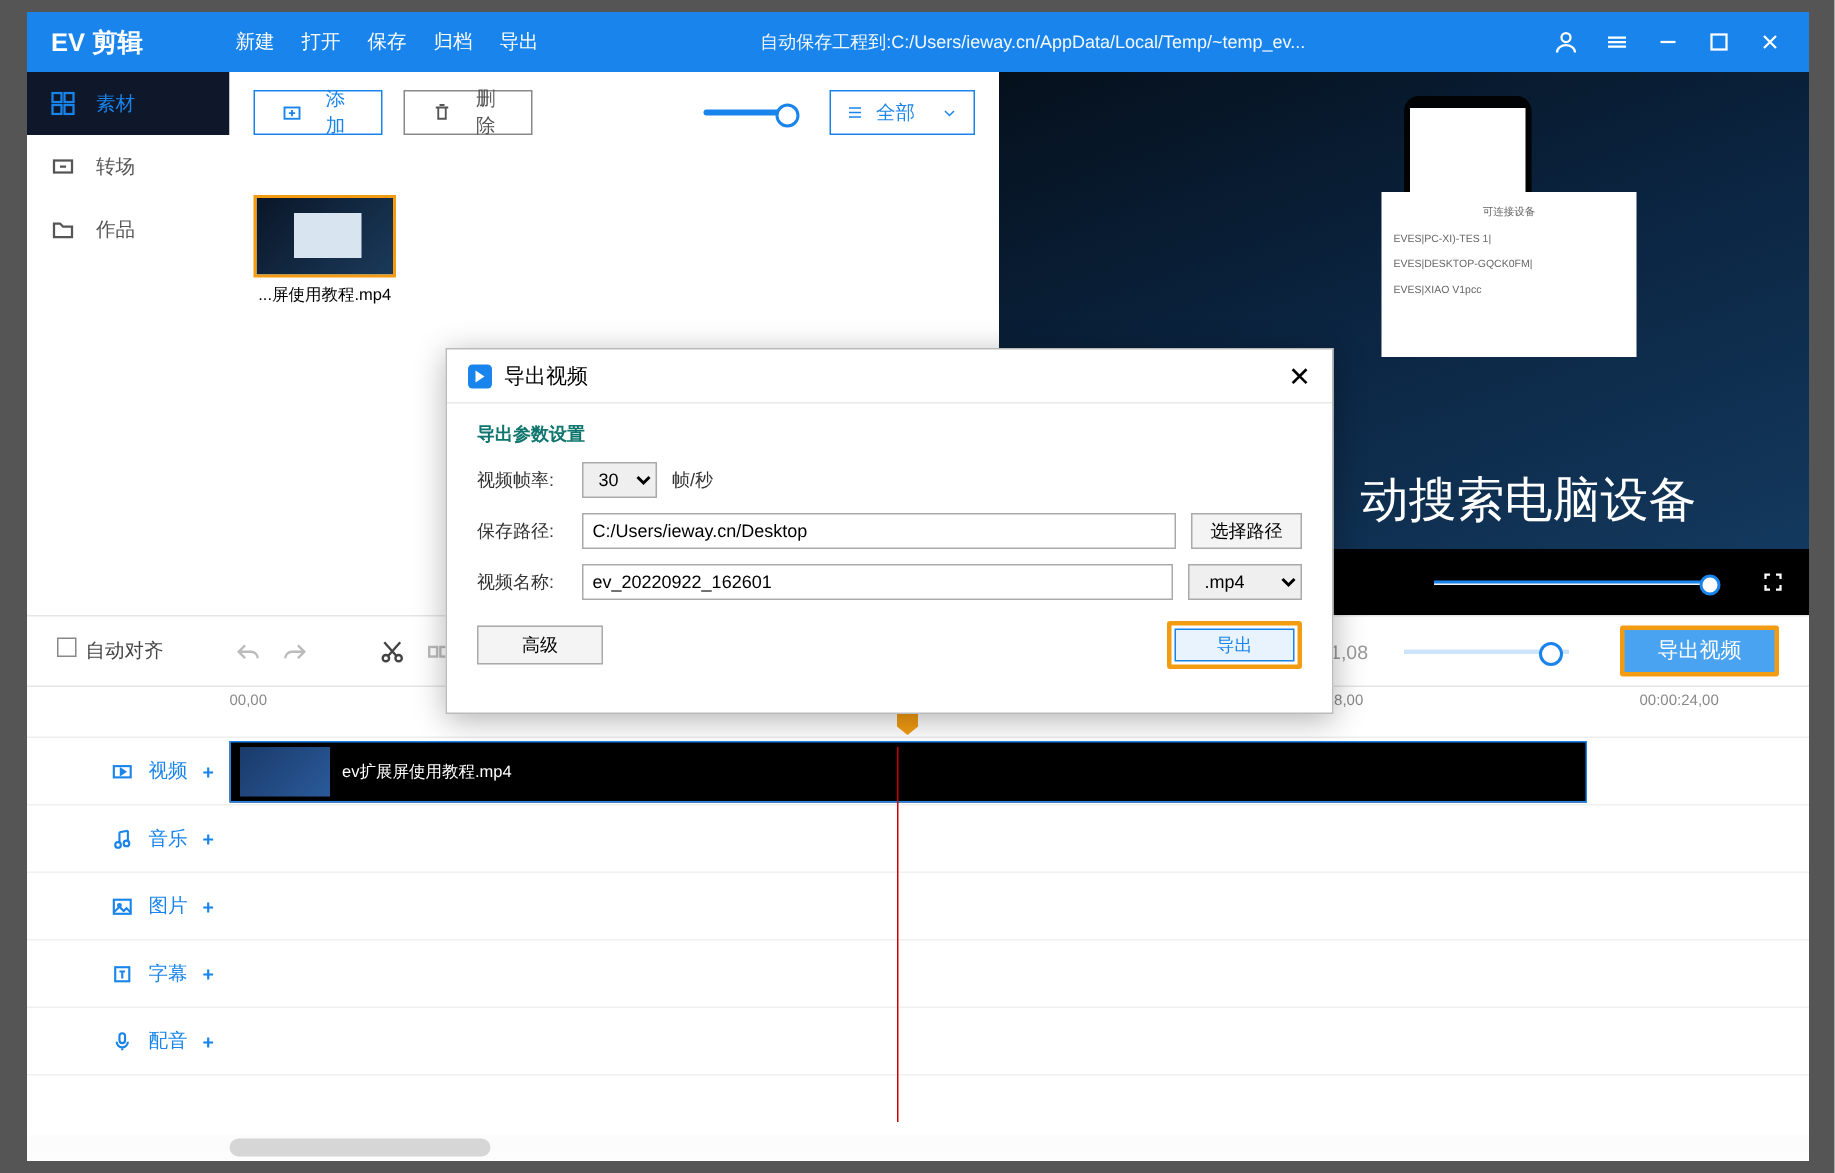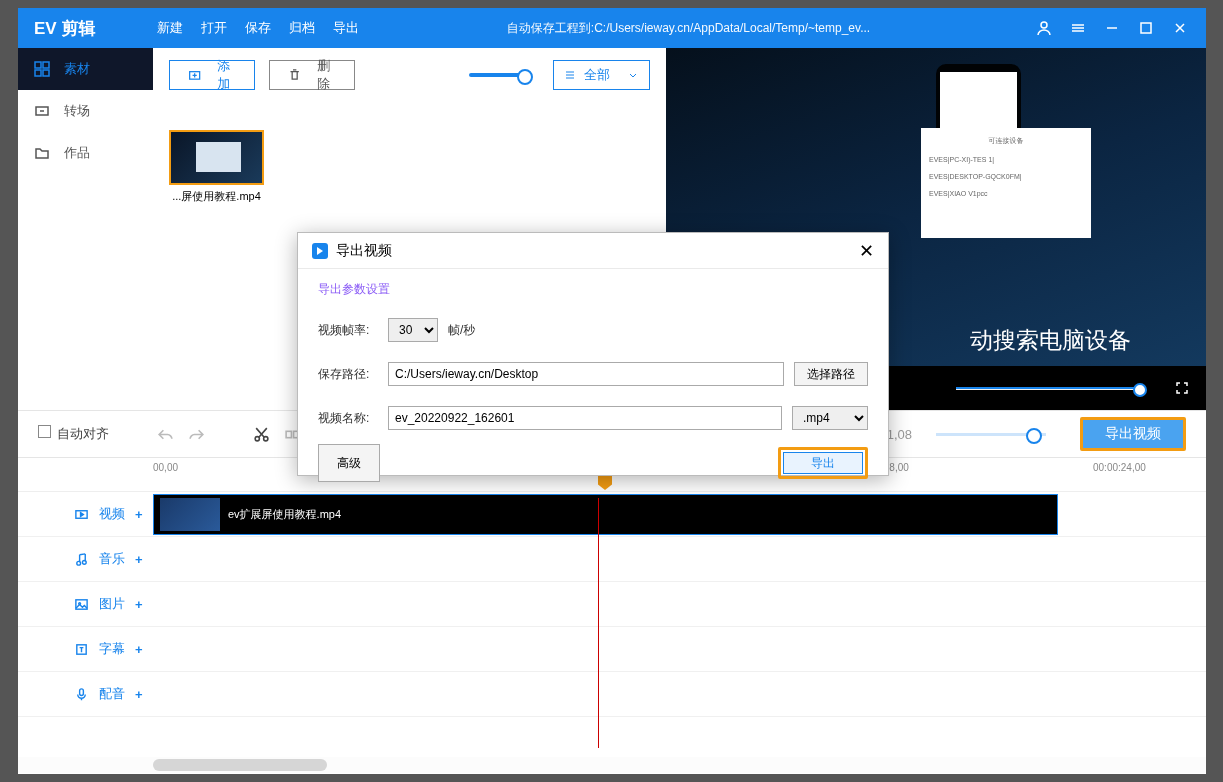--- a/index.html
+++ b/index.html
@@ -35,21 +35,21 @@
 .asset-item { margin-top: 40px; width: 95px; text-align: center; font-size: 11px; }
 .asset-thumb { width: 95px; height: 55px; background: linear-gradient(135deg,#0a1628,#1a3a5a); border: 2px solid #f39c12; position: relative; }
 .asset-thumb::after { content: ""; position: absolute; top: 10px; left: 25px; width: 45px; height: 30px; background: #d8e4f0; }
 
 
 .preview-pane { width: 540px; background: #000; position: relative; }
 .preview { position: absolute; top: 0; left: 0; right: 0; bottom: 44px; background: linear-gradient(160deg,#05101c 0%,#0b2542 50%,#13395e 100%); display: flex; align-items: center; justify-content: center; overflow: hidden; }
 .phone { width: 85px; height: 170px; background: #010305; border-radius: 10px; position: absolute; top: 16px; right: 185px; }
 .phone-screen { position: absolute; top: 8px; left: 4px; right: 4px; height: 62px; background: #fff; }
 .panel { position: absolute; top: 80px; right: 115px; width: 170px; height: 110px; background: #fff; font-size: 7px; color: #666; padding: 8px; }
-.caption { position: absolute; bottom: 10px; right: 75px; color: #fff; font-size: 23px; font-weight: 500; }
+.caption { position: absolute; bottom: 10px; right: 75px; color: #fff; font-size: 32px; font-weight: 500; }
 .controls { position: absolute; bottom: 0; left: 0; right: 0; height: 44px; background: #000; display: flex; align-items: center; gap: 22px; padding: 0 16px; }
 .controls svg { width: 16px; height: 16px; fill: #fff; cursor: pointer; }
 .vol-slider { flex: 1; }
 .vol-slider .track { height: 3px; background: #1884ec; position: relative; margin-left: 160px; }
 .vol-slider .track::after { content: ""; position: absolute; right: -5px; top: -4px; width: 10px; height: 10px; border-radius: 50%; background: #fff; border: 2px solid #1884ec; }
 .controls .fs { margin-left: 10px; fill: none; stroke: #fff; stroke-width: 1.5; }
 
 
 .toolbar { height: 48px; background: #fff; border-top: 1px solid #e5e5e5; border-bottom: 1px solid #e5e5e5; display: flex; align-items: center; padding: 0 20px; gap: 14px; font-size: 13px; color: #444; }
 .chk { display: flex; align-items: flex-start; gap: 6px; }
@@ -79,30 +79,30 @@
 .tl-scroll { height: 16px; background: #fcfcfc; position: relative; }
 .tl-scroll .thumb { position: absolute; left: 135px; top: 2px; height: 12px; width: 174px; background: #d6d6d6; border-radius: 6px; }
 
 
 .dialog { position: absolute; top: 232px; left: 297px; width: 592px; height: 244px; background: #fff; border: 1px solid #bbb; box-shadow: 0 4px 20px rgba(0,0,0,.3); }
 .dlg-title { height: 36px; display: flex; align-items: center; padding: 0 14px; font-size: 14px; border-bottom: 1px solid #eaeaea; }
 .dlg-title .play-ico { width: 16px; height: 16px; background: #1884ec; border-radius: 3px; margin-right: 8px; position: relative; }
 .dlg-title .play-ico::after { content: ""; position: absolute; top: 4px; left: 5px; border-left: 6px solid #fff; border-top: 4px solid transparent; border-bottom: 4px solid transparent; }
 .dlg-title .close { margin-left: auto; font-size: 18px; cursor: pointer; }
 .dlg-body { padding: 12px 20px; font-size: 12px; color: #333; }
-.dlg-sect { font-size: 12px; color: #8b5cf6; }
-.dlg-row { display: flex; align-items: center; gap: 10px; margin-top: 20px; }
+.dlg-sect { font-size: 12px; color: #0f766e; font-weight: bold; }
+.dlg-row { display: flex; align-items: center; gap: 10px; margin-top: 10px; }
 .dlg-row label { width: 60px; }
 .dlg-row select, .dlg-row input { height: 24px; border: 1px solid #aaa; padding: 0 6px; font-size: 12px; }
 .dlg-row .unit { font-size: 12px; }
 .dlg-row .path-input { flex: 1; }
 .dlg-row .btn-sel { height: 24px; padding: 0 12px; border: 1px solid #aaa; background: #f4f4f4; cursor: pointer; font-size: 12px; }
 .dlg-row .ext { width: 76px; }
 .dlg-footer { display: flex; margin-top: 14px; align-items: center; }
-.dlg-footer .btn-adv { height: 38px; padding: 0 18px; border: 1px solid #aaa; background: #f4f4f4; font-size: 12px; cursor: pointer; }
+.dlg-footer .btn-adv { height: 26px; padding: 0 29px; border: 1px solid #aaa; background: #f4f4f4; font-size: 12px; cursor: pointer; }
 .dlg-footer .btn-export-wrap { margin-left: auto; border: 3px solid #f39c12; padding: 2px; border-radius: 2px; }
 .dlg-footer .btn-export { height: 22px; width: 80px; border: 1px solid #1884ec; background: #e9f3fe; color: #1884ec; font-size: 12px; cursor: pointer; }
 </style>
 </head>
 <body>
 
 <div class="app">
 
   <div class="titlebar">
     <div class="app-title">EV 剪辑</div>

